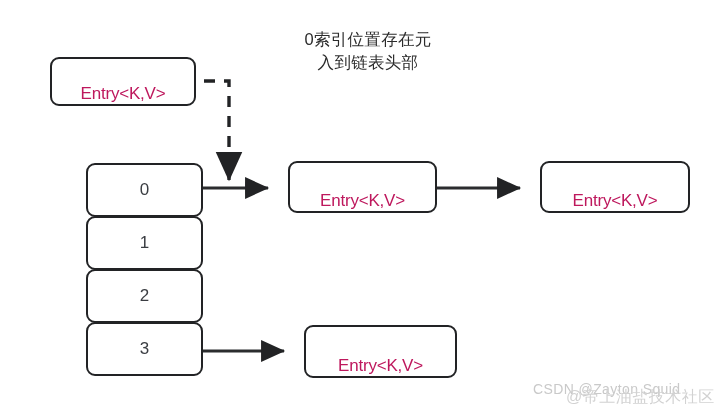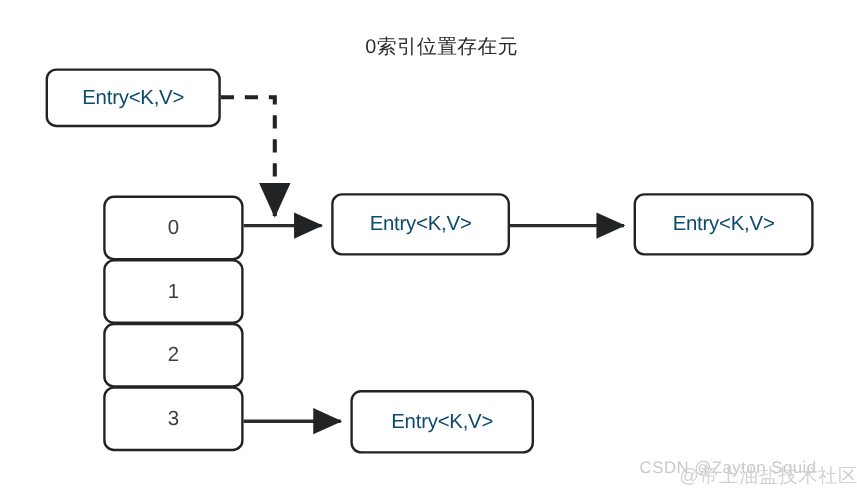--- a/index.html
+++ b/index.html
@@ -26,26 +26,27 @@
     height: 414px;
   }
   
   .node-box {
     position: absolute;
     box-sizing: border-box;
     background: #ffffff;
     border: 2.6px solid #222325;
     border-radius: 9px;
     display: flex;
-    align-items: center;
+    align-items: flex-end;
     justify-content: center;
-    color: #0c4a6e;
+    color: #be185d;
     font-size: 17px;
     letter-spacing: -0.2px;
     white-space: nowrap;
+    margin-left: 12px;
   }
   .entry-new   { left: 38px;  top: 57px;  width: 146px; height: 49px; }
   .entry-a     { left: 276px; top: 161px; width: 149px; height: 52px; }
   .entry-b     { left: 528px; top: 161px; width: 150px; height: 52px; }
   .entry-c     { left: 292px; top: 325px; width: 153px; height: 53px; }
 
   
   #bucket-array {
     position: absolute;
     left: 86px;
@@ -136,20 +137,21 @@
       <path d="M425,188 L520,188" fill="none" stroke="#2b2c2e" stroke-width="2.8" marker-end="url(#arrowSolid)"></path>
     </g>
 
     <g>
       <path d="M203,351 L284,351" fill="none" stroke="#2b2c2e" stroke-width="2.8" marker-end="url(#arrowSolid)"></path>
     </g>
   </svg>
 
   <div id="annotation">
     <span class="ann-line">0索引位置存在元</span>
+    <span class="ann-line">入到链表头部</span>
   </div>
 
   <div class="node-box entry-new">
     <span>Entry&lt;K,V&gt;</span>
   </div>
 
   <div id="bucket-array">
     <div class="bucket-cell c0">
       <span>0</span>
     </div>

